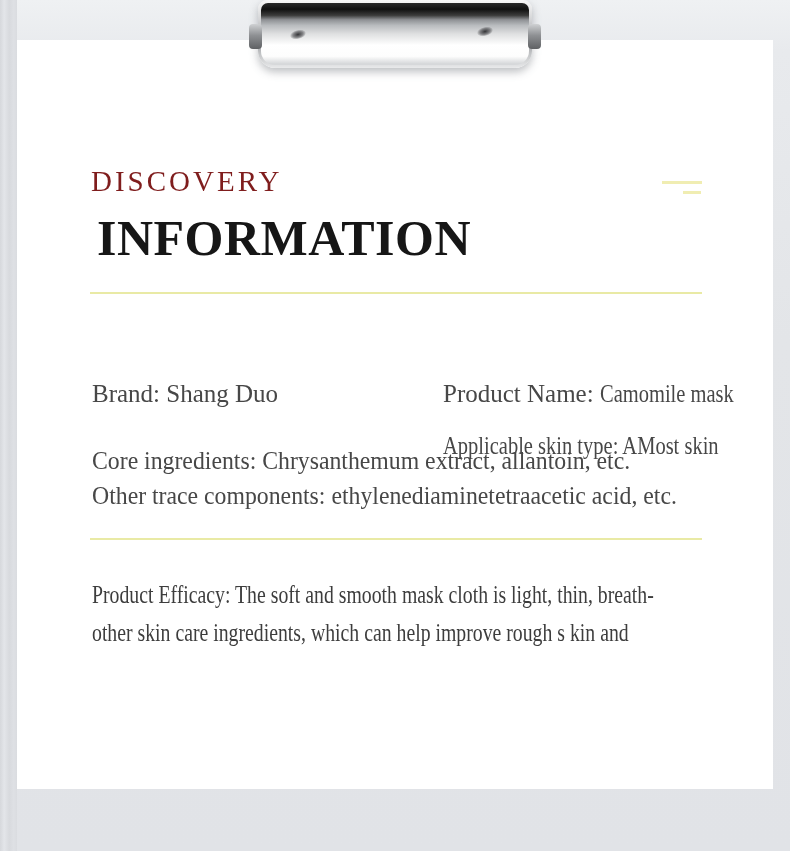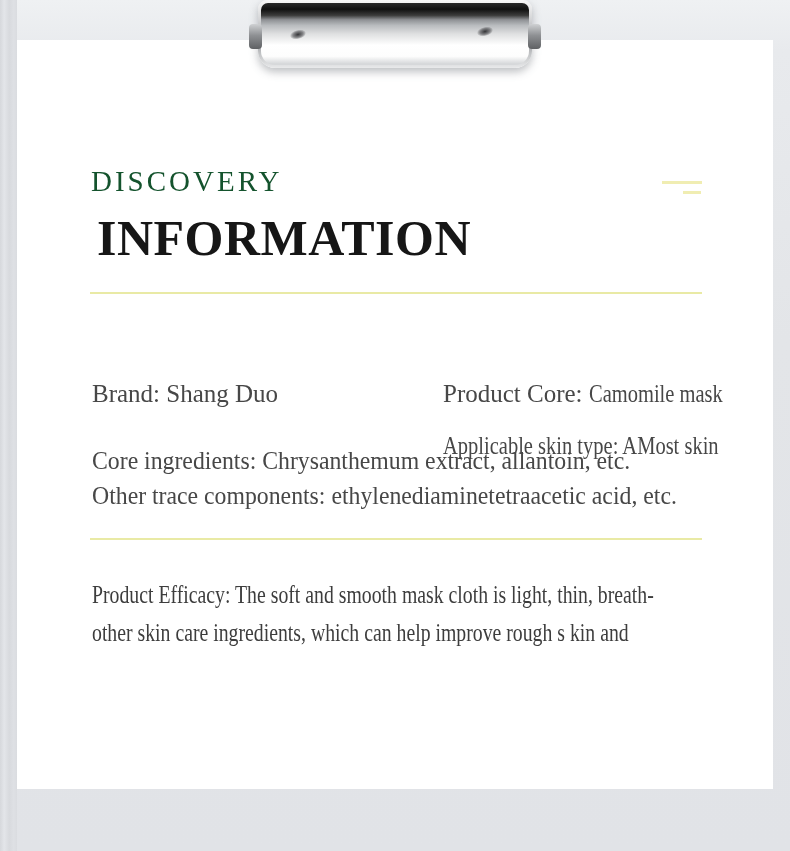--- a/index.html
+++ b/index.html
@@ -48,21 +48,21 @@
     position:absolute;top:24px;width:13px;height:25px;border-radius:4px;
     background:linear-gradient(180deg,#cfd1d3 0%,#8f9194 45%,#5f6164 100%);
     z-index:4;
   }
   .clip-ear-l{left:-9px;}
   .clip-ear-r{right:-9px;}
   
   .eyebrow{
     position:absolute;left:74px;top:124px;
     font-size:29px;line-height:34px;letter-spacing:3px;
-    color:#14532d;
+    color:#7f1d1d;
   }
   .title{
     position:absolute;left:73px;top:163px;margin:7px;
     font-size:50px;line-height:56px;font-weight:600;letter-spacing:0.5px;
     color:#161616;
   }
   .accent{position:absolute;height:3px;background:#f0edb2;}
   .accent-long{left:645px;top:141px;width:40px;}
   .accent-short{left:666px;top:151px;width:18px;}
   .divider{position:absolute;left:73px;width:612px;height:2px;background:#e9eaa5;}
@@ -99,21 +99,21 @@
 
     <div class="eyebrow">DISCOVERY</div>
     <div class="accent accent-long"></div>
     <div class="accent accent-short"></div>
     <h1 class="title">INFORMATION</h1>
 
     <div class="divider divider-top"></div>
 
     <div class="info col-l row-1"><span>Brand: </span><span>Shang Duo</span></div>
 
-    <div class="info col-r row-1"><span>Product Core: </span><span class="cond">Camomile mask</span></div>
+    <div class="info col-r row-1"><span>Product Name: </span><span class="cond">Camomile mask</span></div>
 
 
     <div class="info col-r row-2"><span class="cond"><span>Applicable skin type: </span><span>AMost skin</span></span></div>
 
     <div class="info col-l row-3"><span class="cond-slight">Core ingredients: Chrysanthemum extract, allantoin, etc.</span></div>
 
     <div class="info col-l row-4"><span class="cond-slight">Other trace components: ethylenediaminetetraacetic acid, etc.</span></div>
 
     <div class="divider divider-bottom"></div>
 

